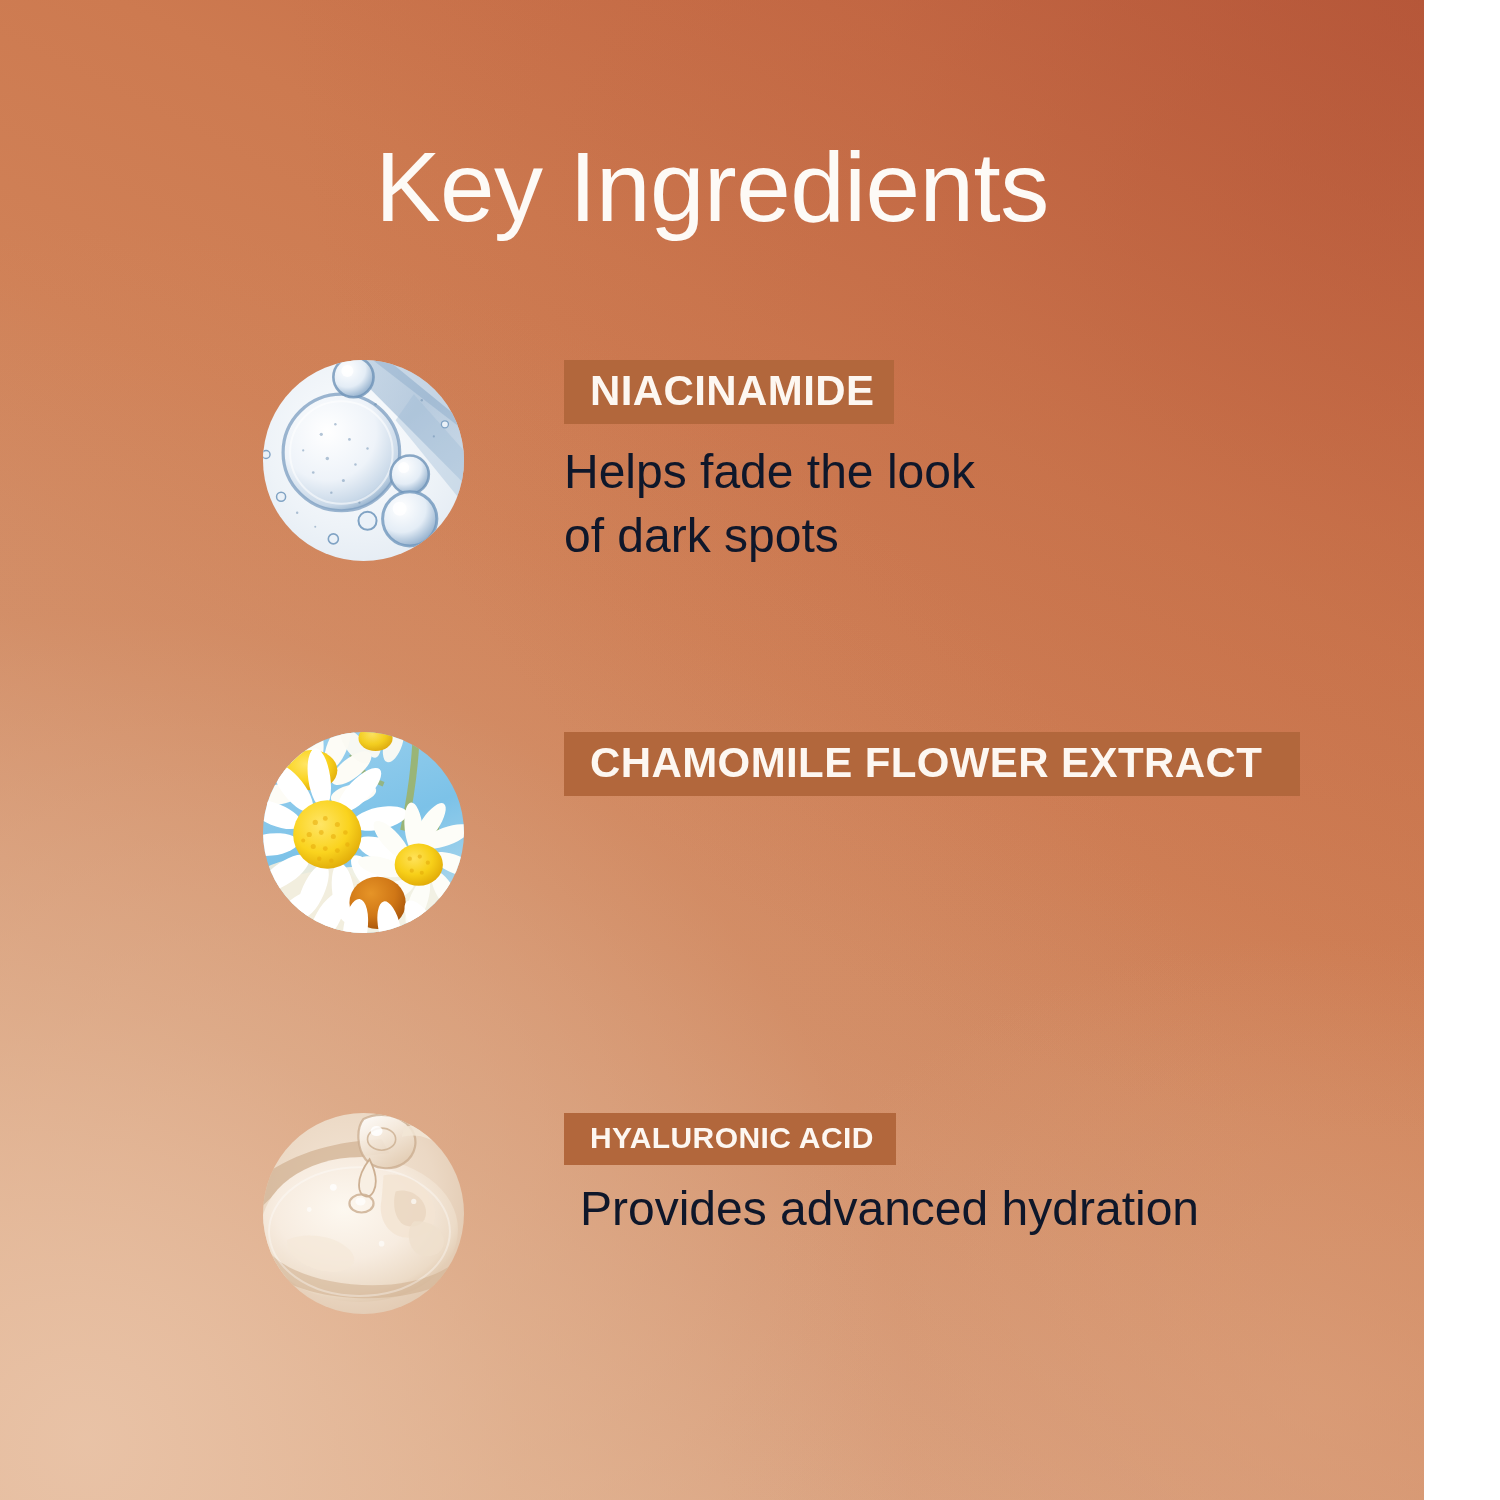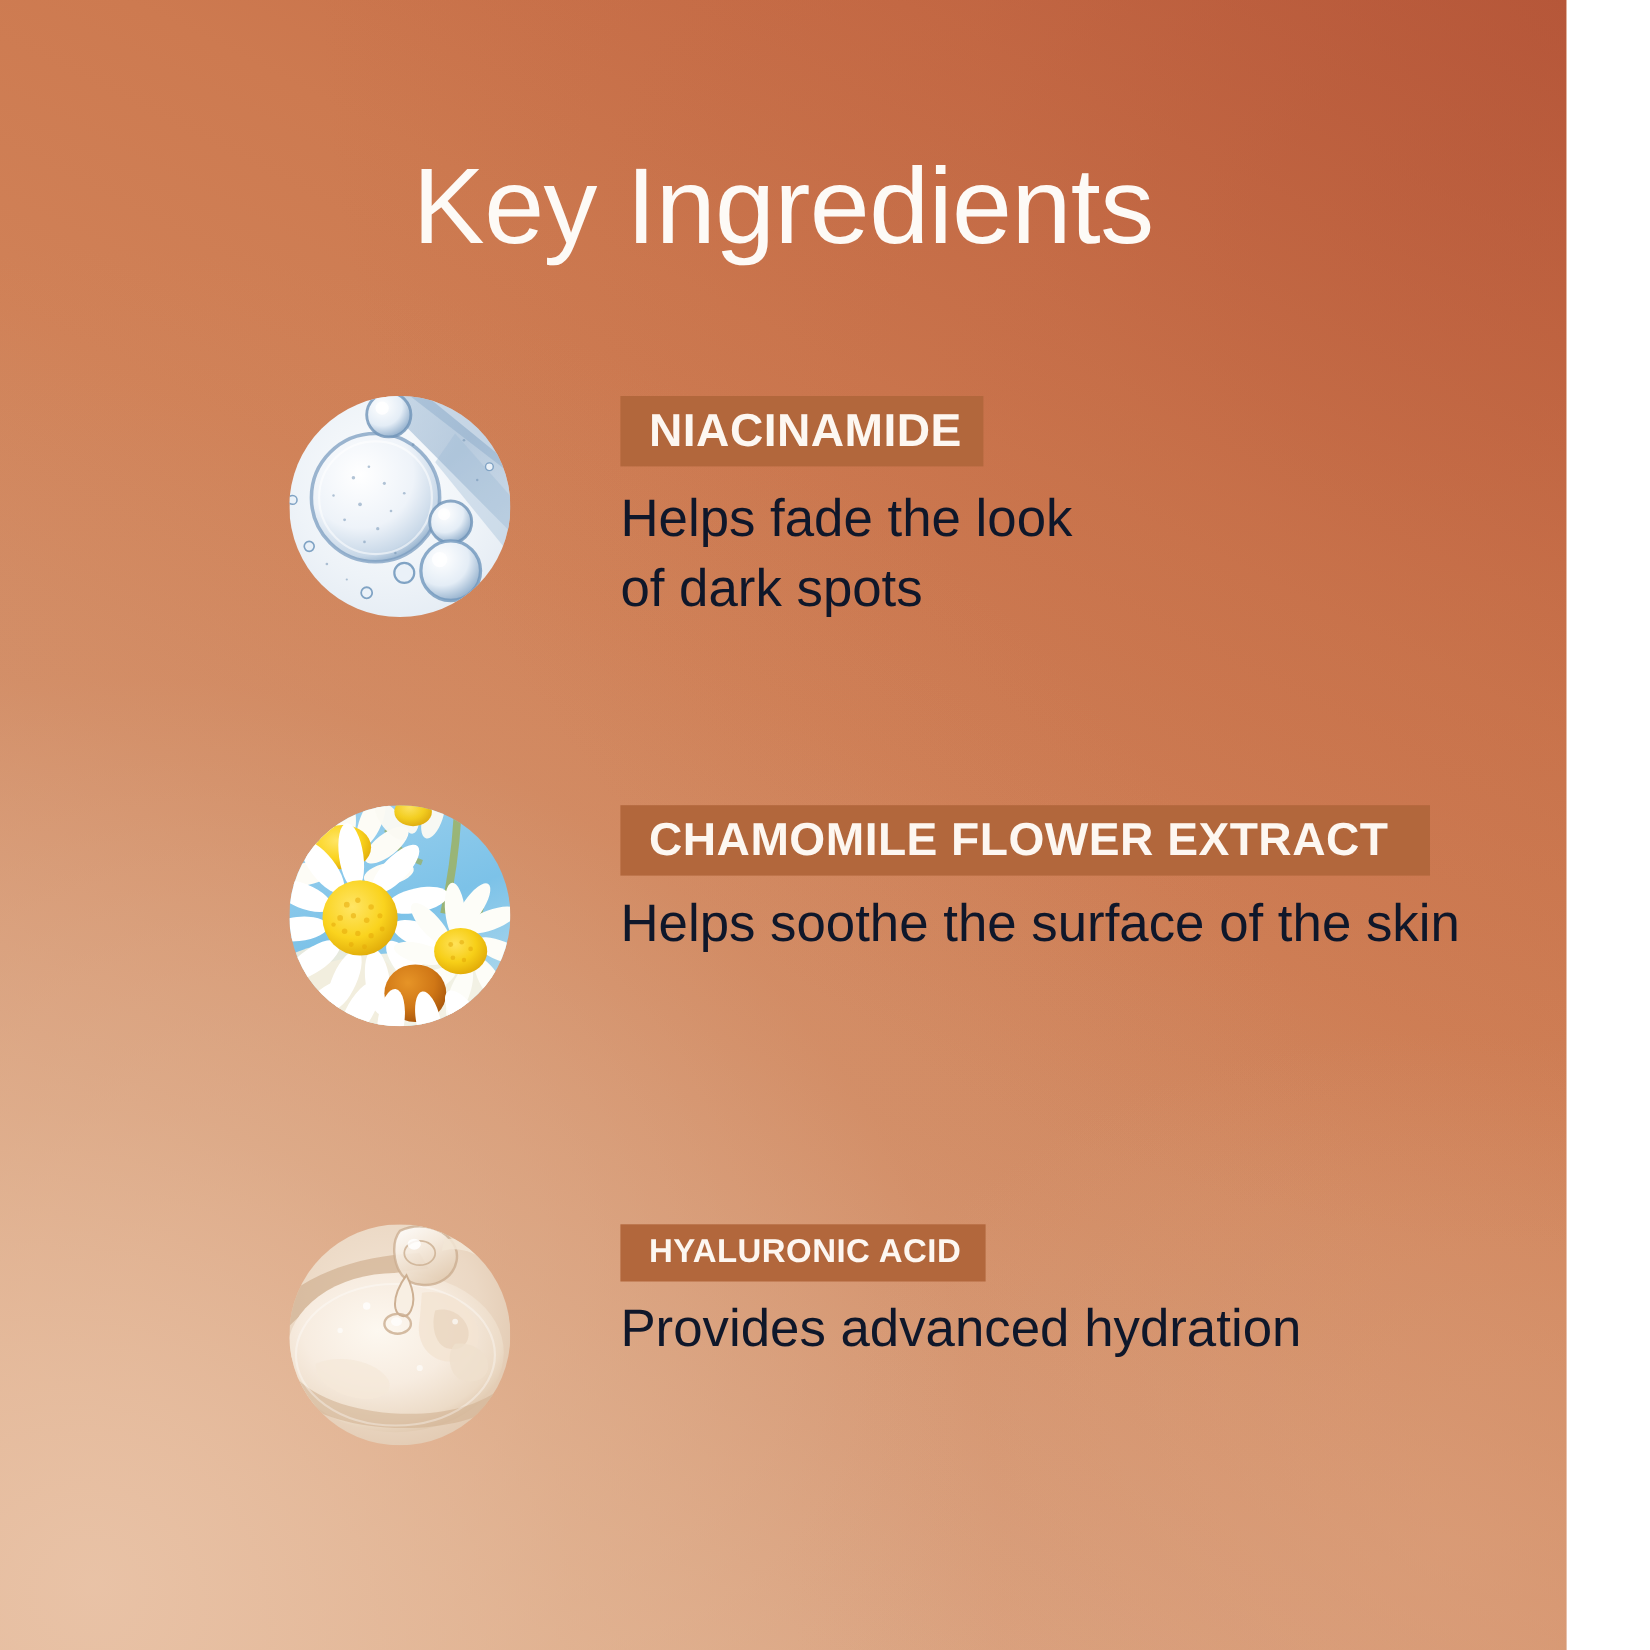--- a/index.html
+++ b/index.html
@@ -128,21 +128,21 @@
   .desc {
     color: #0f172a;
     font-weight: 300;
     font-size: 48px;
     line-height: 64px;
     white-space: pre-line;
     margin-top: 12px;
   }
   .desc-1 { margin-top: 16px; }
   .desc-2 { margin-top: 12px; }
-  .desc-3 { margin-top: 12px; }
+  .desc-3 { margin-top: 12px; margin-left: 16px; }
 </style>
 </head>
 <body>
 
 <div id="poster">
 
   <div class="bg-layer bg-base"></div>
   <div class="bg-layer bg-glow-right"></div>
   <div class="bg-layer bg-glow-left"></div>
   <div class="bg-layer bg-glow-br"></div>
@@ -351,21 +351,20 @@
           <ellipse cx="126" cy="196" rx="11" ry="28" transform="rotate(168 126 196)"></ellipse>
           <ellipse cx="158" cy="190" rx="11" ry="26" transform="rotate(146 158 190)"></ellipse>
           <ellipse cx="34" cy="176" rx="11" ry="26" transform="rotate(-128 34 176)"></ellipse>
         </g>
         <ellipse cx="186" cy="188" rx="16" ry="13" fill="#f0c23a" opacity="0.75"></ellipse>
       </svg>
     </div>
 
     <div class="content">
       <div class="name-chip chip-2">CHAMOMILE FLOWER EXTRACT</div>
-      <div class="desc desc-2">Helps soothe the surface of the skin</div>
     </div>
   </div>
 
   <div class="row row-3">
     <div class="thumb">
       <svg viewBox="0 0 200 200" xmlns="http://www.w3.org/2000/svg" aria-hidden="true">
         <defs>
           <radialGradient id="h-bg" cx="42%" cy="40%" r="80%">
             <stop offset="0%" stop-color="#f4e6d6"></stop>
             <stop offset="55%" stop-color="#ebd8c4"></stop>

